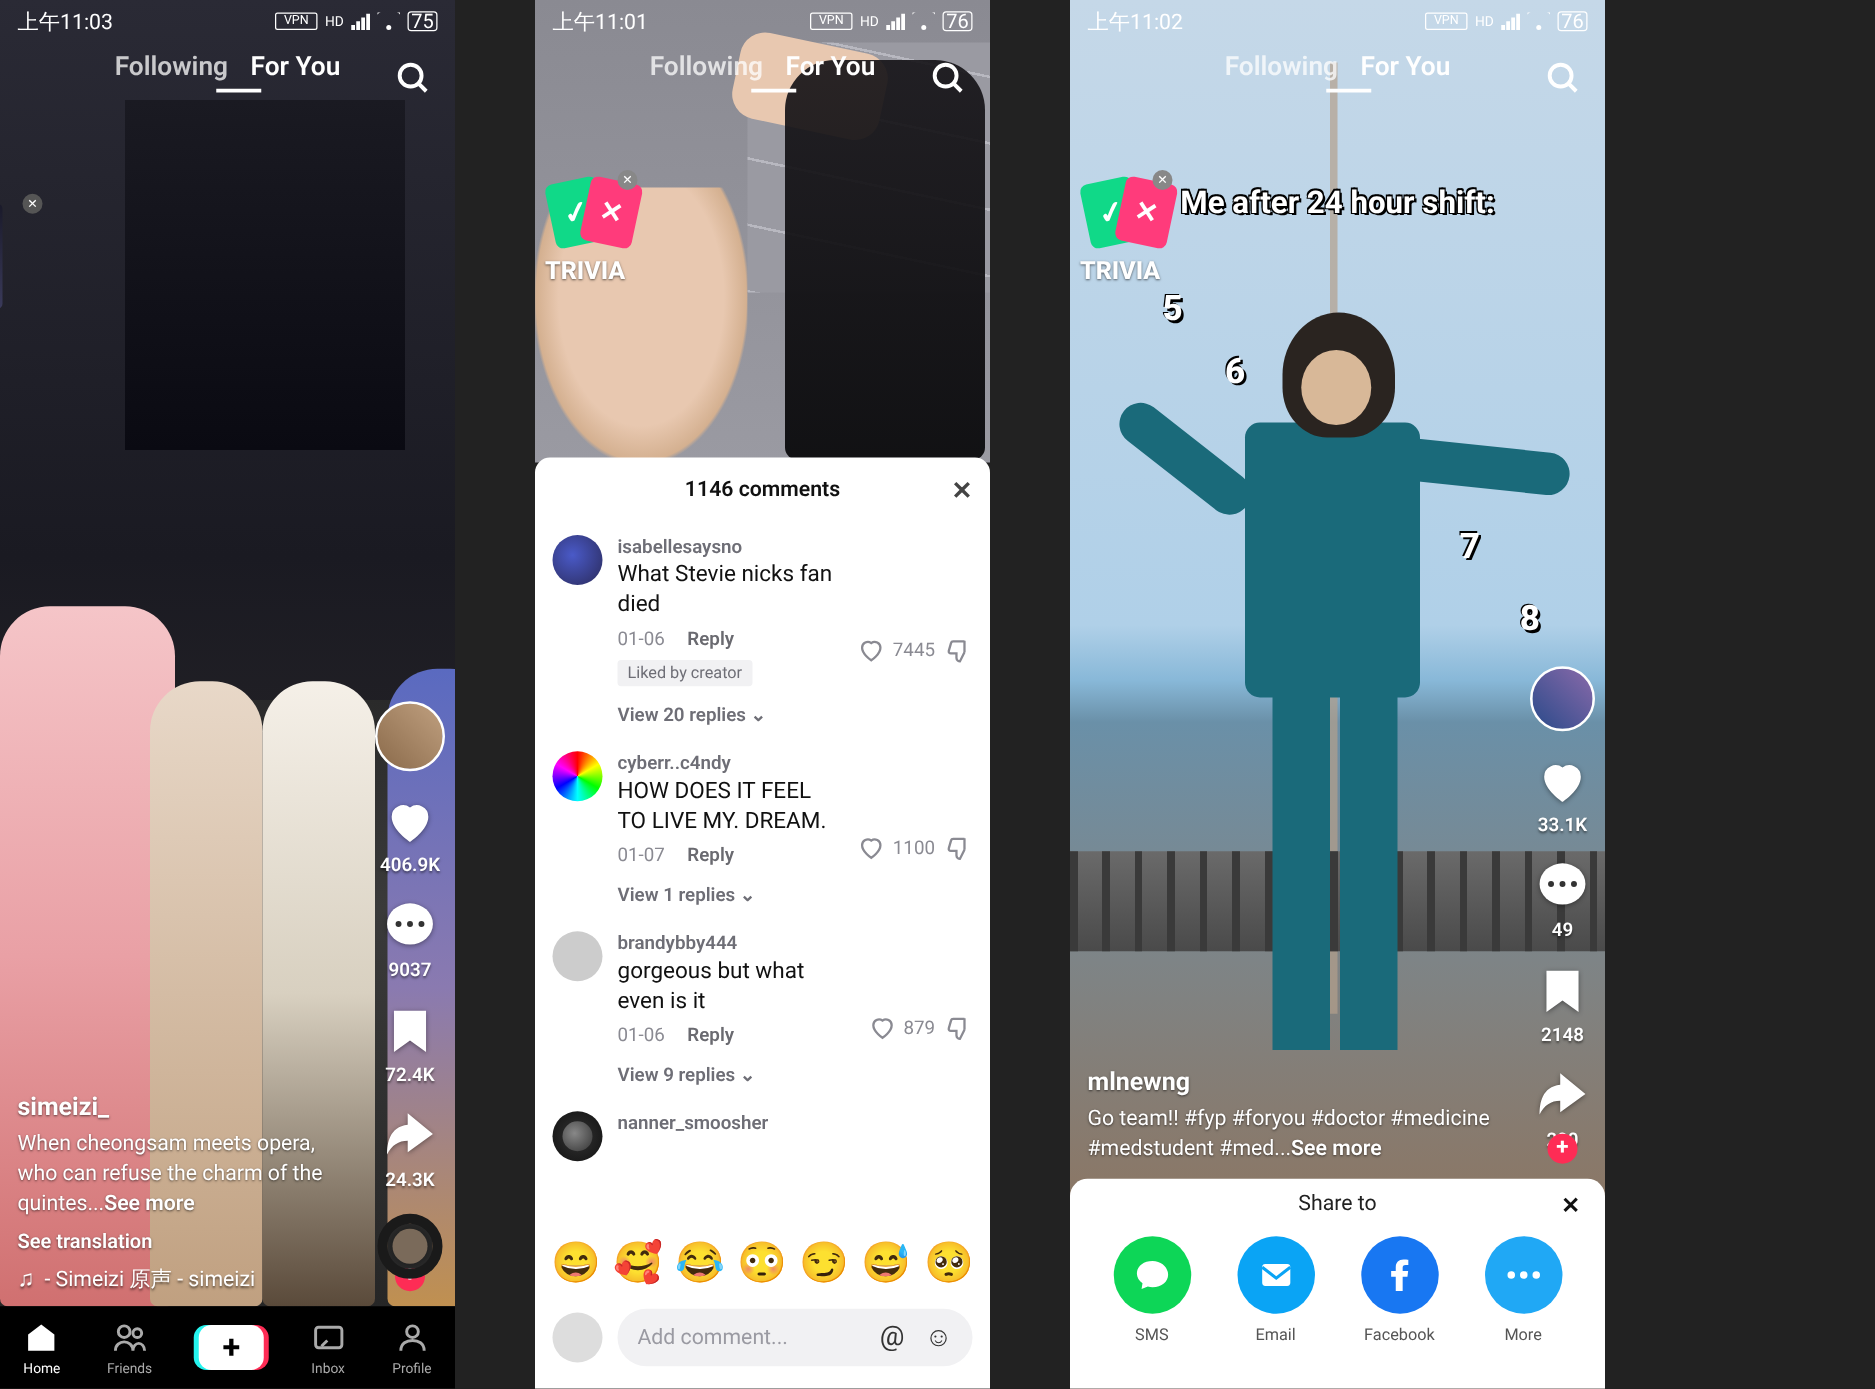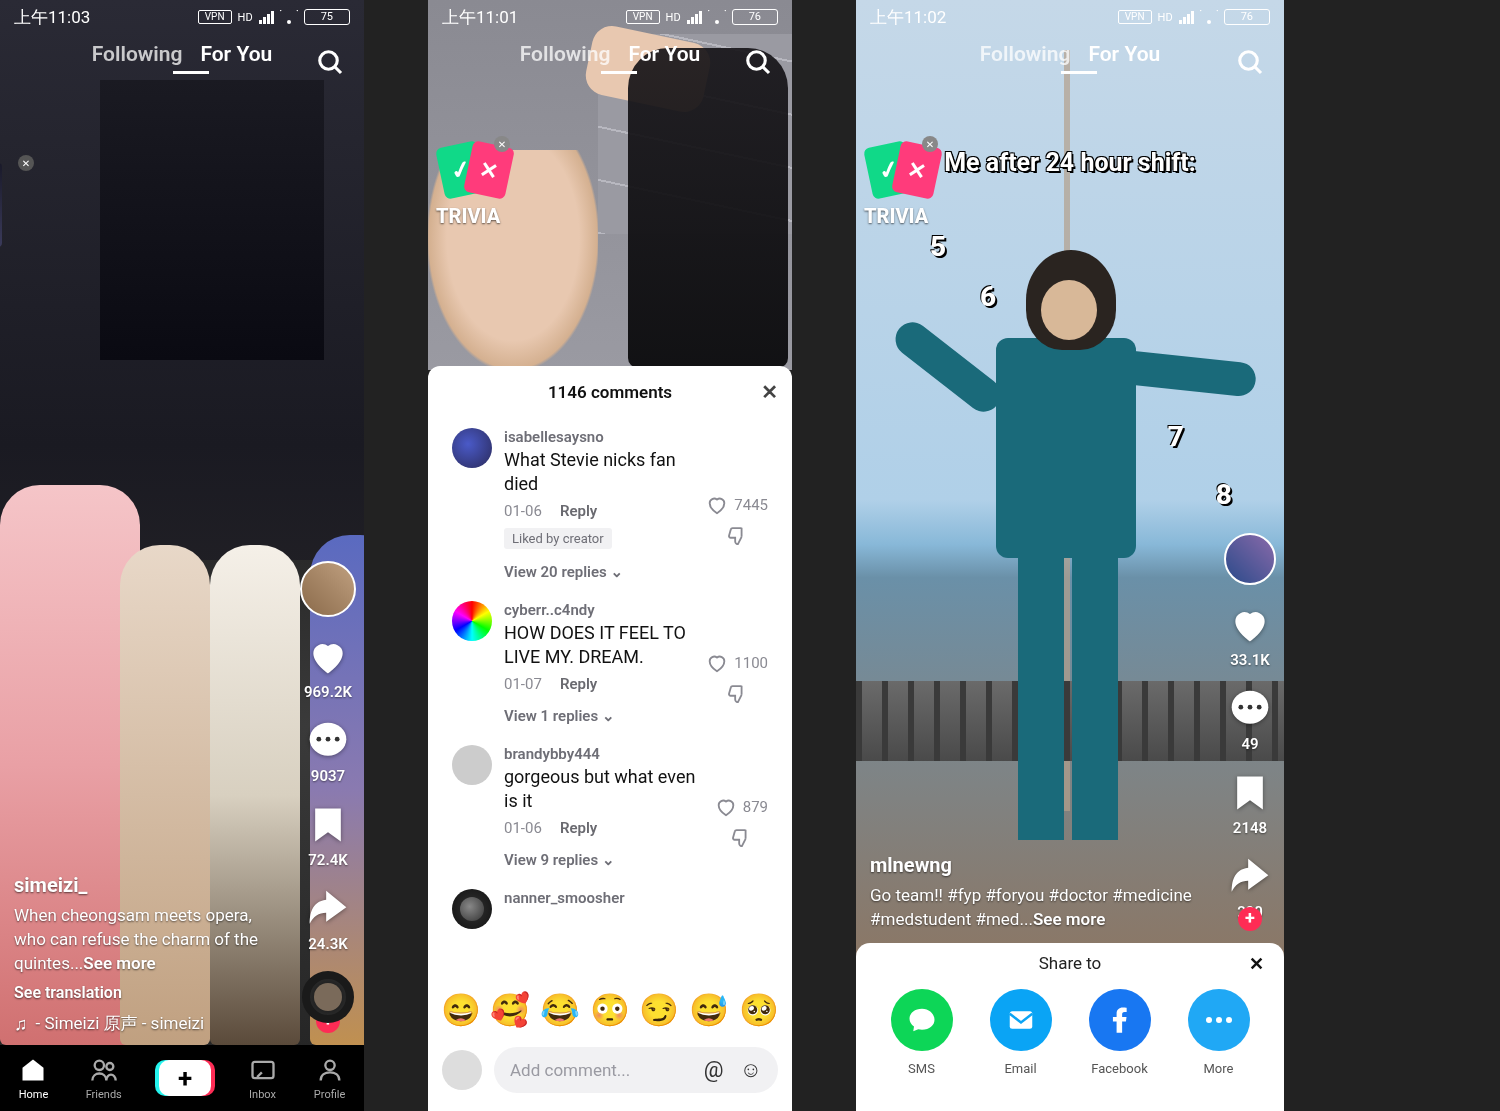--- a/index.html
+++ b/index.html
@@ -2,21 +2,21 @@
 <html><head>
 <meta charset="utf-8">
 <style>
 *{margin:0;padding:0;box-sizing:border-box;font-family:-apple-system,BlinkMacSystemFont,"Segoe UI",Roboto,Helvetica,Arial,sans-serif;-webkit-font-smoothing:antialiased}
 body{background:#222;width:1500px;height:1111px;overflow:hidden;position:relative}
 .phone{position:absolute;top:0;height:1111px;width:364px;overflow:hidden}
 #p1{left:0}#p2{left:428px}#p3{left:856px;width:428px}
 .status-bar{position:absolute;top:0;left:0;right:0;height:34px;color:#fff;display:flex;justify-content:space-between;align-items:center;padding:0 14px;font-size:17px;z-index:50}
 .status-right{display:flex;align-items:center;gap:6px;font-size:11px}
 .status-box{border:1px solid #fff;border-radius:2px;padding:0 6px;font-size:10px;line-height:12px}
-.battery{border:1px solid #fff;border-radius:3px;padding:0 16px;font-size:11px;line-height:14px}
+.battery{border:1px solid #fff;border-radius:3px;padding:0 2px;font-size:16px;line-height:14px}
 .signal-icon{display:flex;align-items:flex-end;gap:1px}
 .signal-icon span{width:3px;background:#fff}
 .signal-icon span:nth-child(1){height:4px}.signal-icon span:nth-child(2){height:7px}.signal-icon span:nth-child(3){height:10px}.signal-icon span:nth-child(4){height:13px}
 .wifi-icon{width:18px;height:14px;position:relative;overflow:hidden}
 .wifi-icon::before{content:"";position:absolute;bottom:0;left:50%;transform:translateX(-50%);width:4px;height:4px;background:#fff;border-radius:50%}
 .wifi-icon::after{content:"";position:absolute;bottom:-8px;left:50%;transform:translateX(-50%);width:24px;height:24px;border:3px solid #fff;border-radius:50%;border-bottom:none;border-left:none;border-right:none}
 .vid{position:absolute;inset:0}
 .top-nav{position:absolute;top:42px;left:0;right:0;display:flex;justify-content:center;align-items:center;gap:18px;z-index:40}
 .nav-tab{font-size:21px;color:rgba(255,255,255,.75);font-weight:600}
 .nav-tab.active{color:#fff}
@@ -77,29 +77,29 @@
 #v3 .body{position:absolute;top:88px;left:60px;width:140px;height:220px;background:#1a6a7a;border-radius:12px}
 #v3 .arm-l{position:absolute;top:100px;left:-50px;width:124px;height:34px;background:#1a6a7a;border-radius:20px;transform:rotate(38deg)}
 #v3 .arm-r{position:absolute;top:106px;left:170px;width:150px;height:34px;background:#1a6a7a;border-radius:20px;transform:rotate(6deg)}
 #v3 .legs{position:absolute;top:300px;left:82px;width:100px;height:290px;background:linear-gradient(90deg,#1a6a7a 46%,transparent 46% 54%,#1a6a7a 54%)}
 #v3 .on-text{position:absolute;top:148px;left:10px;right:10px;color:#fff;font-size:25px;font-weight:700;text-align:center;text-shadow:2px 2px 0 #000,-1px -1px 0 #000,1px -1px 0 #000,-1px 1px 0 #000}
 #v3 .num{position:absolute;color:#fff;font-size:28px;font-weight:800;text-shadow:2px 2px 0 #000,-1px -1px 0 #000}
 
 .comments-panel{position:absolute;top:366px;left:0;right:0;bottom:0;background:#fff;border-radius:12px 12px 0 0;z-index:45;display:flex;flex-direction:column}
 .comments-header{display:flex;align-items:center;justify-content:center;height:52px;position:relative;font-size:17px;font-weight:600;color:#111}
 .comments-close{position:absolute;right:14px;font-size:20px;color:#444}
-.comments-list{flex:1;overflow:hidden;padding:0 24px}
+.comments-list{flex:1;overflow:hidden;padding:0 14px}
 .comment{display:flex;gap:12px;padding:10px 0}
 .c-avatar{width:40px;height:40px;border-radius:50%;flex-shrink:0;background:#ccc}
 .c-body{flex:1}
 .c-user{font-size:15px;font-weight:600;color:#6e6e76}
 .c-text{font-size:18px;color:#111;margin-top:2px;line-height:24px}
 .c-meta{font-size:15px;color:#8a8a92;margin-top:6px;display:flex;gap:18px;align-items:center}
 .c-meta .reply{font-weight:600;color:#6a6a70}
-.c-side{display:flex;flex-direction:column;align-items:center;gap:8px;justify-content:center;padding-top:30px}
+.c-side{display:flex;flex-direction:row;align-items:center;gap:8px;justify-content:center;padding-top:30px}
 .c-side-row{display:flex;align-items:center;gap:6px;color:#8a8a92;font-size:15px}
 .liked-by{display:inline-block;background:#f1f1f3;color:#6e6e76;font-size:13px;padding:3px 8px;border-radius:3px;margin-top:8px}
 .view-replies{font-size:15px;color:#6e6e76;font-weight:600;margin-top:14px}
 .emoji-row{display:flex;justify-content:space-around;padding:10px 8px;font-size:32px}
 .comment-input-row{display:flex;align-items:center;padding:8px 14px 18px;gap:12px}
 .ci-avatar{width:40px;height:40px;border-radius:50%;background:#ddd}
 .ci-field{flex:1;height:46px;background:#f1f1f3;border-radius:24px;display:flex;align-items:center;padding:0 16px;color:#9a9aa2;font-size:17px;justify-content:space-between}
 .ci-icons{display:flex;gap:16px;font-size:22px;color:#333}
 
 .share-sheet{position:absolute;bottom:0;left:0;right:0;height:168px;background:#fff;border-radius:14px 14px 0 0;z-index:45;padding:10px 16px}
@@ -162,21 +162,21 @@
   </div>
   <div class="rail" style="bottom:88px">
     <div class="rail-item">
       <div class="avatar-ring" style="background:linear-gradient(45deg,#8a6a4a,#c0a080)"></div>
       <div class="avatar-plus">+</div>
     </div>
     <div class="rail-item">
       <svg class="rail-icon" viewBox="0 0 24 24" fill="#fff">
           <path d="M12 21s-8-5.3-8-11a5 5 0 0 1 8-4 5 5 0 0 1 8 4c0 5.7-8 11-8 11z"></path>
         </svg>
-      <span class="rail-count">969.2K</span>
+      <span class="rail-count">406.9K</span>
     </div>
     <div class="rail-item">
       <svg class="rail-icon" viewBox="0 0 24 24" fill="#fff">
           <ellipse cx="12" cy="11" rx="10" ry="9"></ellipse>
           <circle cx="7" cy="11" r="1.3" fill="#333"></circle>
           <circle cx="12" cy="11" r="1.3" fill="#333"></circle>
           <circle cx="17" cy="11" r="1.3" fill="#333"></circle>
         </svg>
       <span class="rail-count">9037</span>
     </div>

